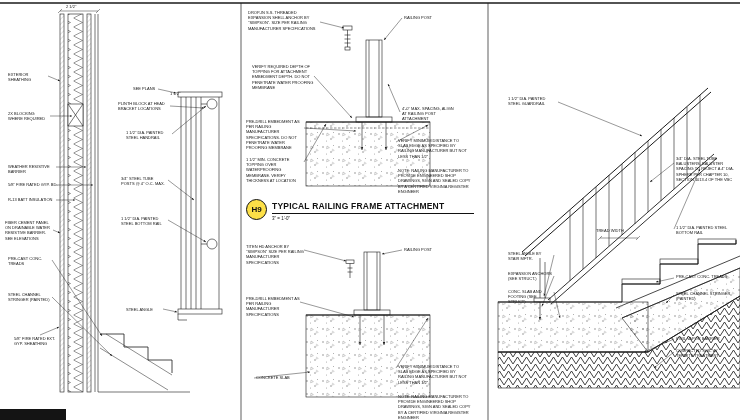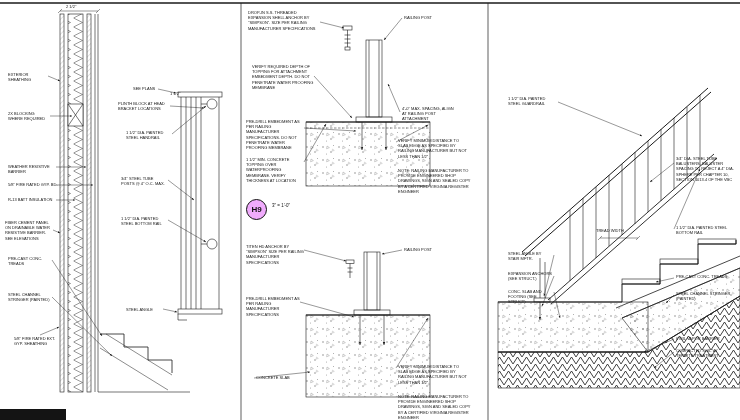--- a/index.html
+++ b/index.html
@@ -4,21 +4,21 @@
 <style>
   *{margin:0;padding:0;box-sizing:border-box;}
   html,body{background:#fff;}
   body{font-family:"Liberation Sans",sans-serif;}
   .sheet{position:relative;width:740px;height:420px;background:#ffffff;overflow:hidden;}
   svg.linework{position:absolute;left:0;top:0;}
   #label-layer{position:absolute;left:0;top:0;width:740px;height:420px;pointer-events:none;}
   .lbl{position:absolute;font-size:4px;line-height:1.3;color:#161616;width:54px;}
   .lbl.dim{white-space:nowrap;width:auto;}
   .title-block{position:absolute;left:246px;top:199px;display:flex;align-items:flex-start;gap:5px;}
-  .bubble{width:21px;height:21px;border:1.3px solid #111;border-radius:50%;display:flex;align-items:center;justify-content:center;font-weight:bold;font-size:8px;color:#111;background:#f0abfc;}
+  .bubble{width:21px;height:21px;border:1.3px solid #111;border-radius:50%;display:flex;align-items:center;justify-content:center;font-weight:bold;font-size:8px;color:#111;background:#fde047;}
   .tt{padding-top:2px;}
   .t1{font-size:8.5px;font-weight:bold;letter-spacing:.2px;color:#111;border-bottom:1px solid #111;padding-bottom:2px;width:202px;}
   .t2{font-size:4.5px;color:#111;margin-top:1.5px;}
   .corner-bar{position:absolute;left:0;top:409px;width:66px;height:11px;background:#141414;}
 </style>
 </head>
 <body>
 
 <div class="sheet">
 
@@ -240,18 +240,19 @@
       <div class="lbl" style="left: 676px; top: 291px; width: 55px;">STEEL CHANNEL STRINGER (PAINTED)</div>
       <div class="lbl" style="left: 676px; top: 336px; width: 55px;">6 MIL VAPOR BARRIER</div>
       <div class="lbl" style="left: 676px; top: 348px; width: 58px;">COMPACTED SOIL W/ TERMITE TREATMENT</div>
     </div>
 
   <div class="title-block">
     <div class="bubble">
       <span>H9</span>
     </div>
     <div class="tt">
+      <div class="t1">TYPICAL RAILING FRAME ATTACHMENT</div>
       <div class="t2">3" = 1'-0"</div>
     </div>
   </div>
 
   <div class="corner-bar"></div>
 </div>
 
 </body></html>

